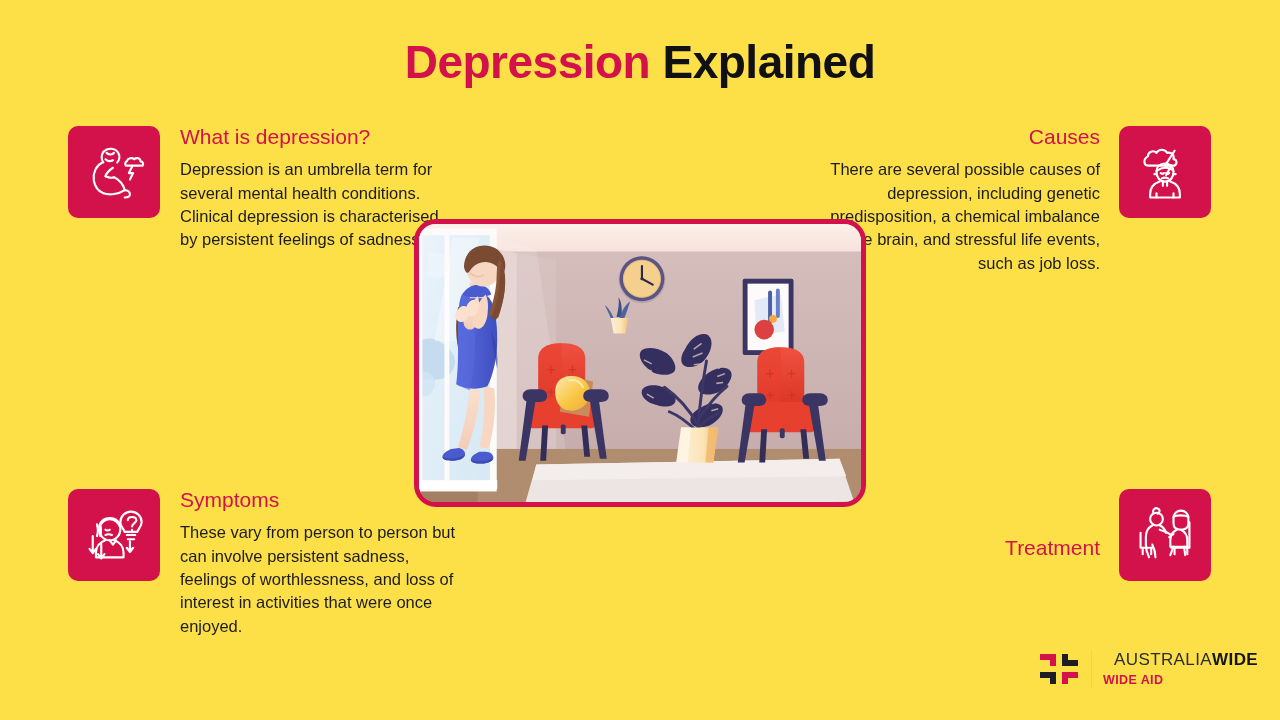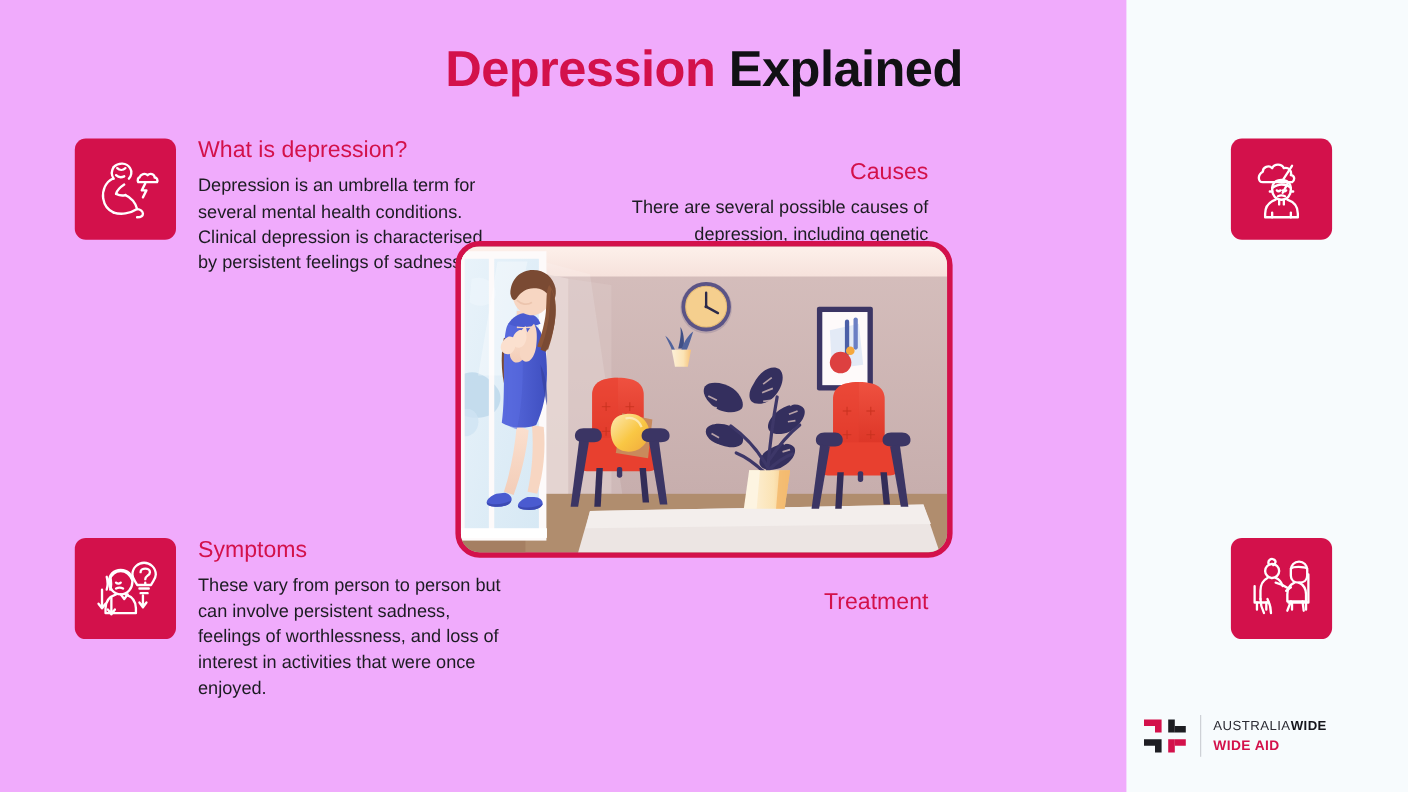--- a/index.html
+++ b/index.html
@@ -5,22 +5,22 @@
 <style>
   * { box-sizing: border-box; margin: 0; padding: 0; }
   html, body {
     width: 1280px; height: 720px;
     background: #f7fbfd;
     font-family: "Liberation Sans", sans-serif;
     overflow: hidden;
   }
   .canvas {
     position: relative;
-    width: 1024px; height: 720px;
-    background: #f0abfc;
+    width: 1280px; height: 720px;
+    background: #fde047;
   }
 
   
   .title {
     position: absolute;
     top: 36px; left: 0; width: 1280px;
     text-align: center;
     font-size: 46px;
     font-weight: bold;
     letter-spacing: -0.5px;
@@ -54,21 +54,21 @@
   }
   .block p {
     color: #1c1c22;
     font-size: 16.5px;
     line-height: 1.42;
   }
   .block-left  { left: 180px; width: 280px; text-align: left; }
   .block-right { right: 180px; width: 270px; text-align: right; }
 
   .blk-what      { top: 124px; }
-  .blk-causes    { top: 124px; margin-top: 20px; }
+  .blk-causes    { top: 124px; }
   .blk-symptoms  { top: 487px; }
   .blk-treatment { top: 487px; margin-top: 48px; }
 
   
   .illus {
     position: absolute;
     left: 414px; top: 219px;
     width: 452px; height: 288px;
     border: 5px solid #d3114b;
     border-radius: 22px;
@@ -80,21 +80,21 @@
   
   .logo {
     position: absolute;
     left: 1038px; top: 648px;
     display: flex; align-items: center; gap: 11px;
   }
   .logo-mark { width: 42px; height: 42px; position: relative; }
   .logo-divider { width: 1px; height: 38px; background: #c9cdd2; }
   .logo-text { line-height: 1; }
   .logo-line1 {
-    font-size: 12px; letter-spacing: 0.4px; color: #2b2b33;
+    font-size: 17px; letter-spacing: 0.4px; color: #2b2b33; margin-left: 11px;
   }
   .logo-line1 b { font-weight: bold; color:#15151b; }
   .logo-line1 .thin { font-weight: 400; }
   .logo-line2 {
     font-size: 12.5px; letter-spacing: 0.4px; color: #d3114b;
     font-weight: bold; margin-top: 6px;
   }
 </style>
 </head>
 <body>

